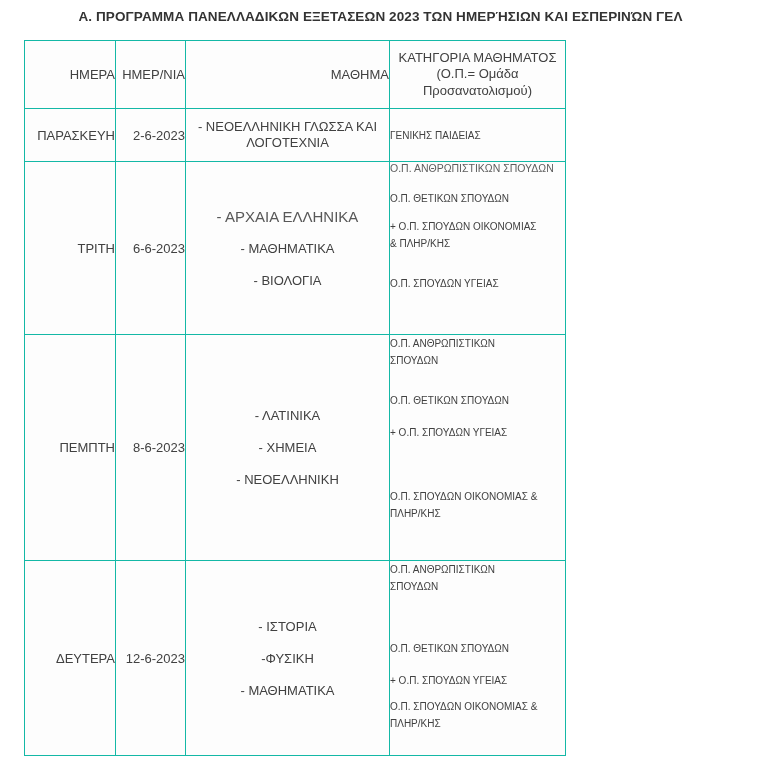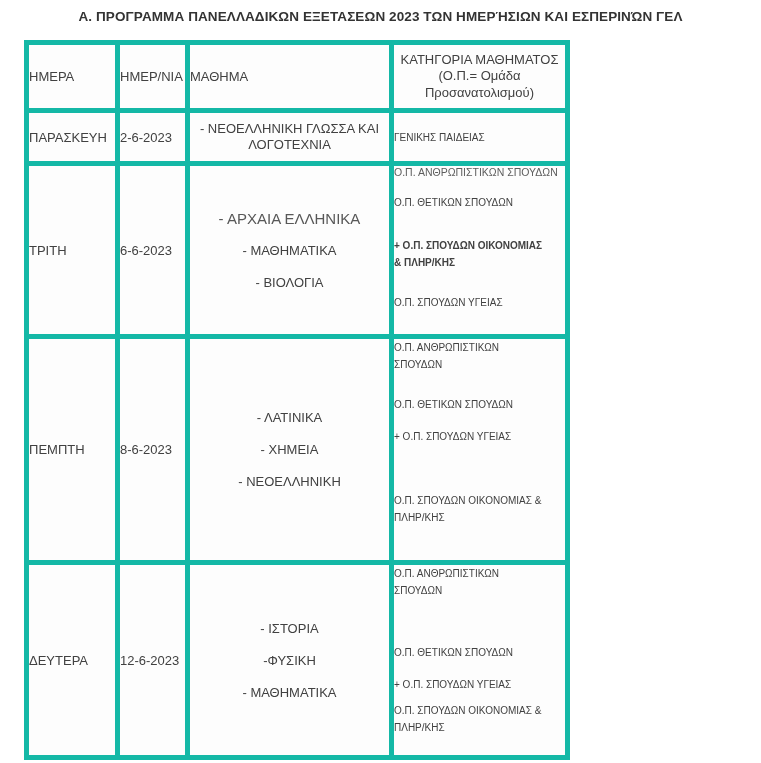--- a/index.html
+++ b/index.html
@@ -23,37 +23,37 @@
   }
 
   table.sched {
     border-collapse: collapse;
     table-layout: fixed;
     margin: 16px 0 0 24px;
     width: 541px;
     background: #fdfdfd;
   }
   .sched td, .sched th {
-    border: 5px solid #14b8a6;
+    border: 1px solid #14b8a6;
     font-weight: normal;
     font-size: 13px;
     padding: 0;
     color: #414141;
   }
   
   .th-day  { border-bottom: 1px solid #8a8a8a; }
   .r1-day  { border-top: 1px solid #8a8a8a; }
 
   tr.hrow  { height: 68px; }
   tr.row1  { height: 53px; }
   tr.row2  { height: 173px; }
   tr.row3  { height: 226px; }
   tr.row4  { height: 195px; }
 
-  .c-center { text-align: left; vertical-align: middle; }
+  .c-center { text-align: right; vertical-align: middle; }
 
   .th-cat { vertical-align: middle; text-align: center; }
   .th-cat div { line-height: 16.5px; font-size: 13px; }
 
   .c-subj { text-align: center; vertical-align: middle; padding: 0 4px; }
   .subj { line-height: 15px; }
   .subj + .subj { margin-top: 17px; }
   .subj.small { font-size: 15px; color: #585858; }
   .subj-wrap { line-height: 16.5px; max-width: 200px; margin: 2px auto; }
 
@@ -61,21 +61,21 @@
     text-align: left;
     vertical-align: top;
     padding: 4px 3px 4px 6px;
   }
   .c-cat-mid { vertical-align: middle; padding: 0 3px 10px 6px; }
   .cat { line-height: 17px; font-size: 10px; }
   .cat.small { font-size: 10.5px; color: #5d5d5d; line-height: 13px; }
   .cat.wrap { max-width: 152px; }
   .cat.nowrap { white-space: nowrap; }
   .mt9  { margin-top: 9px; }
-  .mt11 { margin-top: 26px; font-weight: bold; }
+  .mt11 { margin-top: 11px; }
   .mt15 { margin-top: 15px; }
   .mt43 { margin-top: 23px; }
   .mt45 { margin-top: 45px; }
   .mt47 { margin-top: 47px; }
 </style>
 </head>
 <body>
 
 <div class="page">
 

